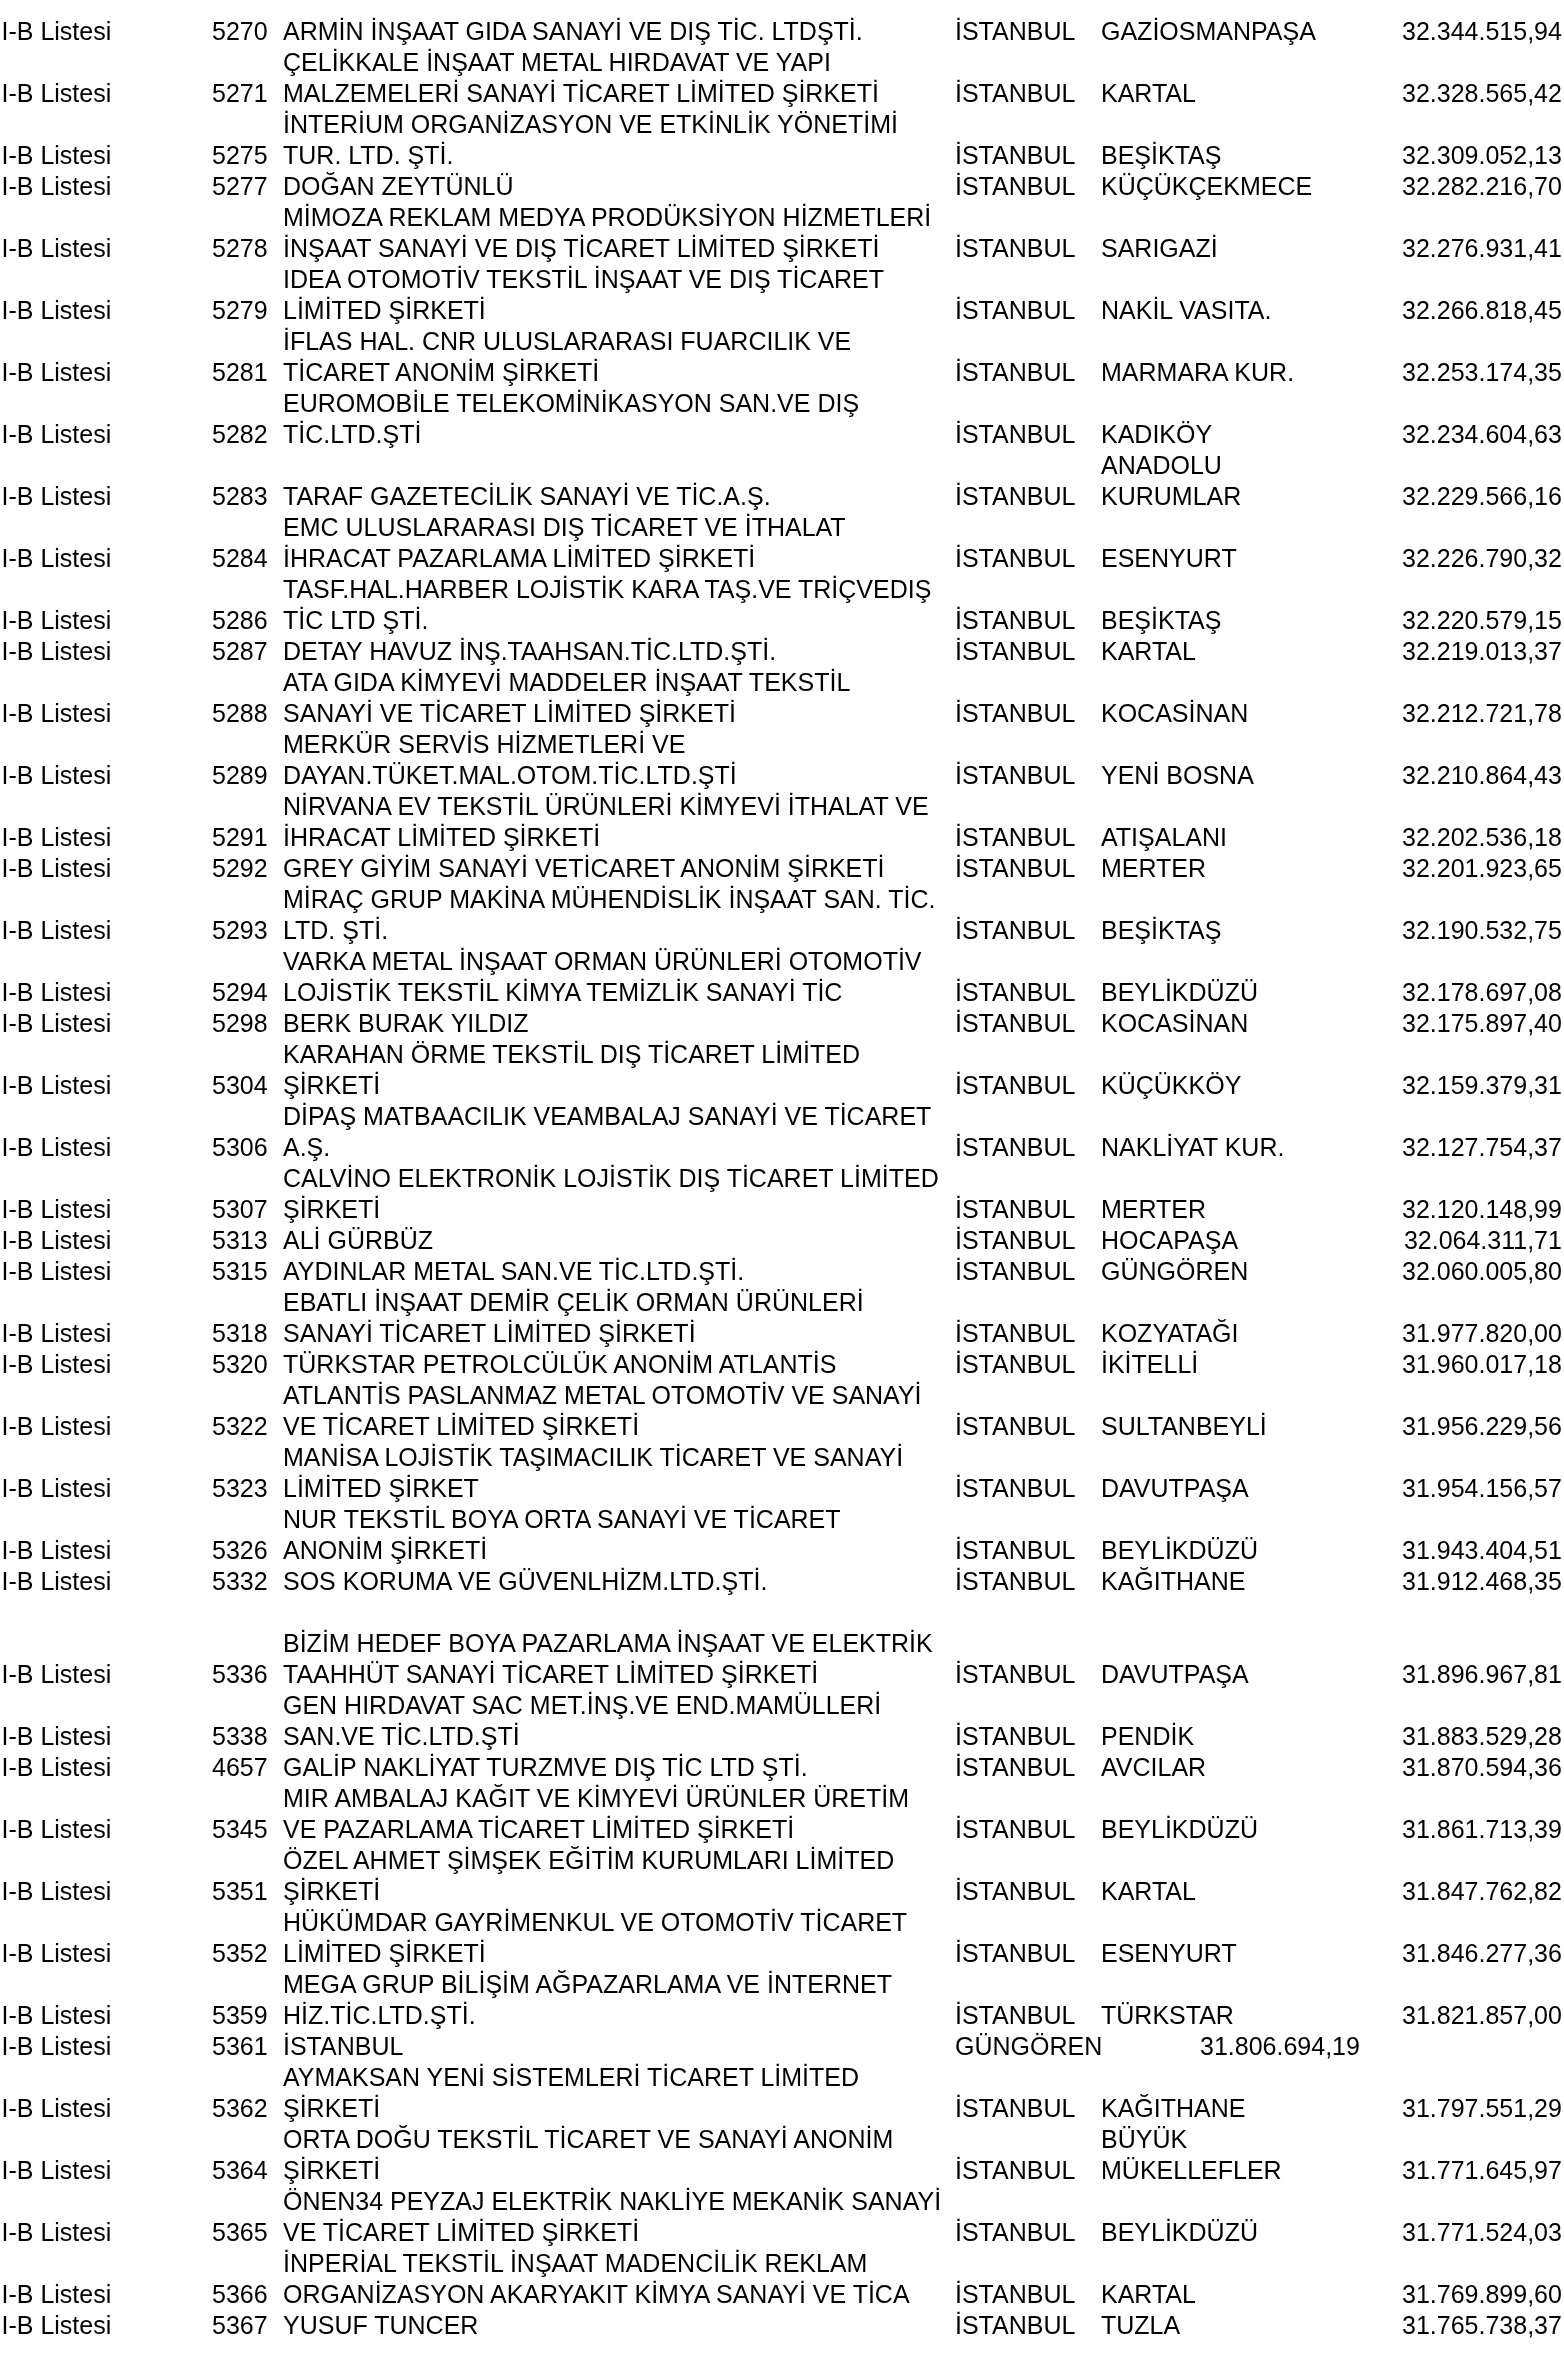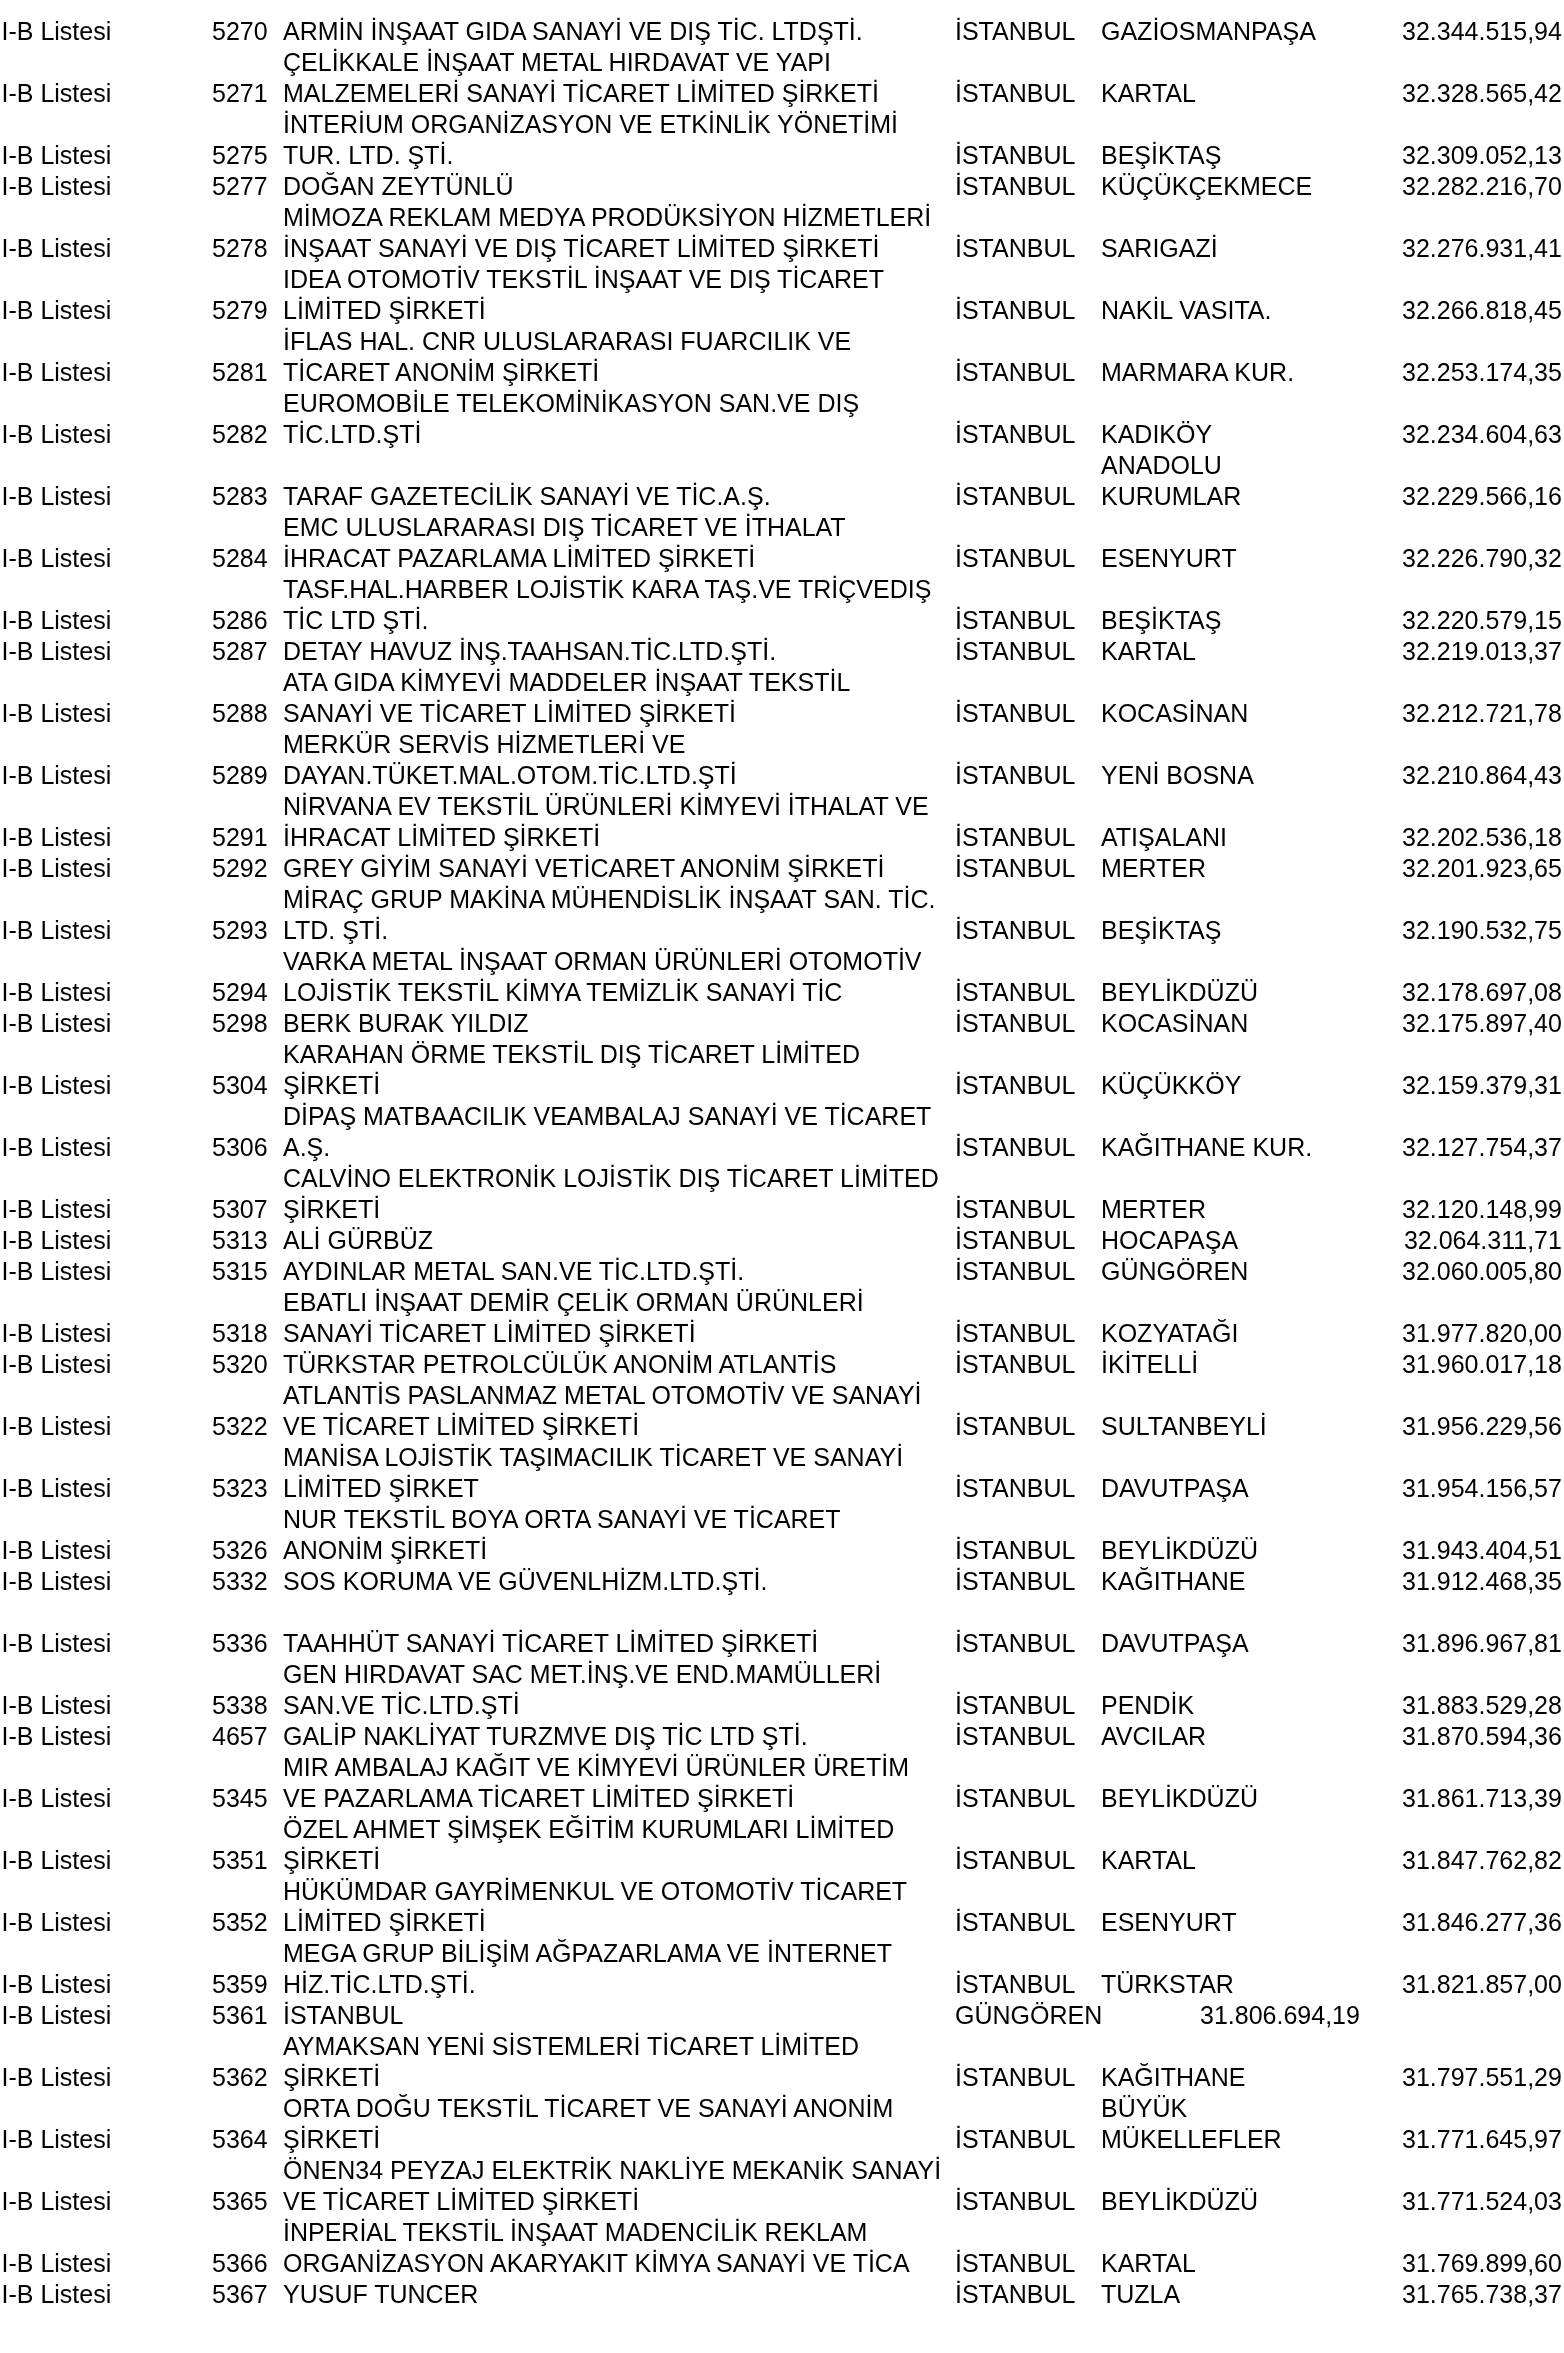--- a/index.html
+++ b/index.html
@@ -326,21 +326,21 @@
       <div class="c c2">DİPAŞ MATBAACILIK VEAMBALAJ SANAYİ VE TİCARET</div>
       <div class="c c3"></div>
       <div class="c c4"></div>
       <div class="c c5"></div>
     </div>
     <div class="line">
       <div class="c c0">I-B Listesi</div>
       <div class="c c1">5306</div>
       <div class="c c2">A.Ş.</div>
       <div class="c c3">İSTANBUL</div>
-      <div class="c c4">KAĞITHANE KUR.</div>
+      <div class="c c4">NAKLİYAT KUR.</div>
       <div class="c c5">32.127.754,37</div>
     </div>
     <div class="line">
       <div class="c c0"></div>
       <div class="c c1"></div>
       <div class="c c2">CALVİNO ELEKTRONİK LOJİSTİK DIŞ TİCARET LİMİTED</div>
       <div class="c c3"></div>
       <div class="c c4"></div>
       <div class="c c5"></div>
     </div>
@@ -445,20 +445,28 @@
       <div class="c c1">5332</div>
       <div class="c c2">SOS KORUMA VE GÜVENLHİZM.LTD.ŞTİ.</div>
       <div class="c c3">İSTANBUL</div>
       <div class="c c4">KAĞITHANE</div>
       <div class="c c5">31.912.468,35</div>
     </div>
     <div class="line">
       <div class="c c0"></div>
       <div class="c c1"></div>
       <div class="c c2"></div>
+      <div class="c c3"></div>
+      <div class="c c4"></div>
+      <div class="c c5"></div>
+    </div>
+    <div class="line">
+      <div class="c c0"></div>
+      <div class="c c1"></div>
+      <div class="c c2">BİZİM HEDEF BOYA PAZARLAMA İNŞAAT VE ELEKTRİK</div>
       <div class="c c3"></div>
       <div class="c c4"></div>
       <div class="c c5"></div>
     </div>
     <div class="line">
       <div class="c c0">I-B Listesi</div>
       <div class="c c1">5336</div>
       <div class="c c2">TAAHHÜT SANAYİ TİCARET LİMİTED ŞİRKETİ</div>
       <div class="c c3">İSTANBUL</div>
       <div class="c c4">DAVUTPAŞA</div>

